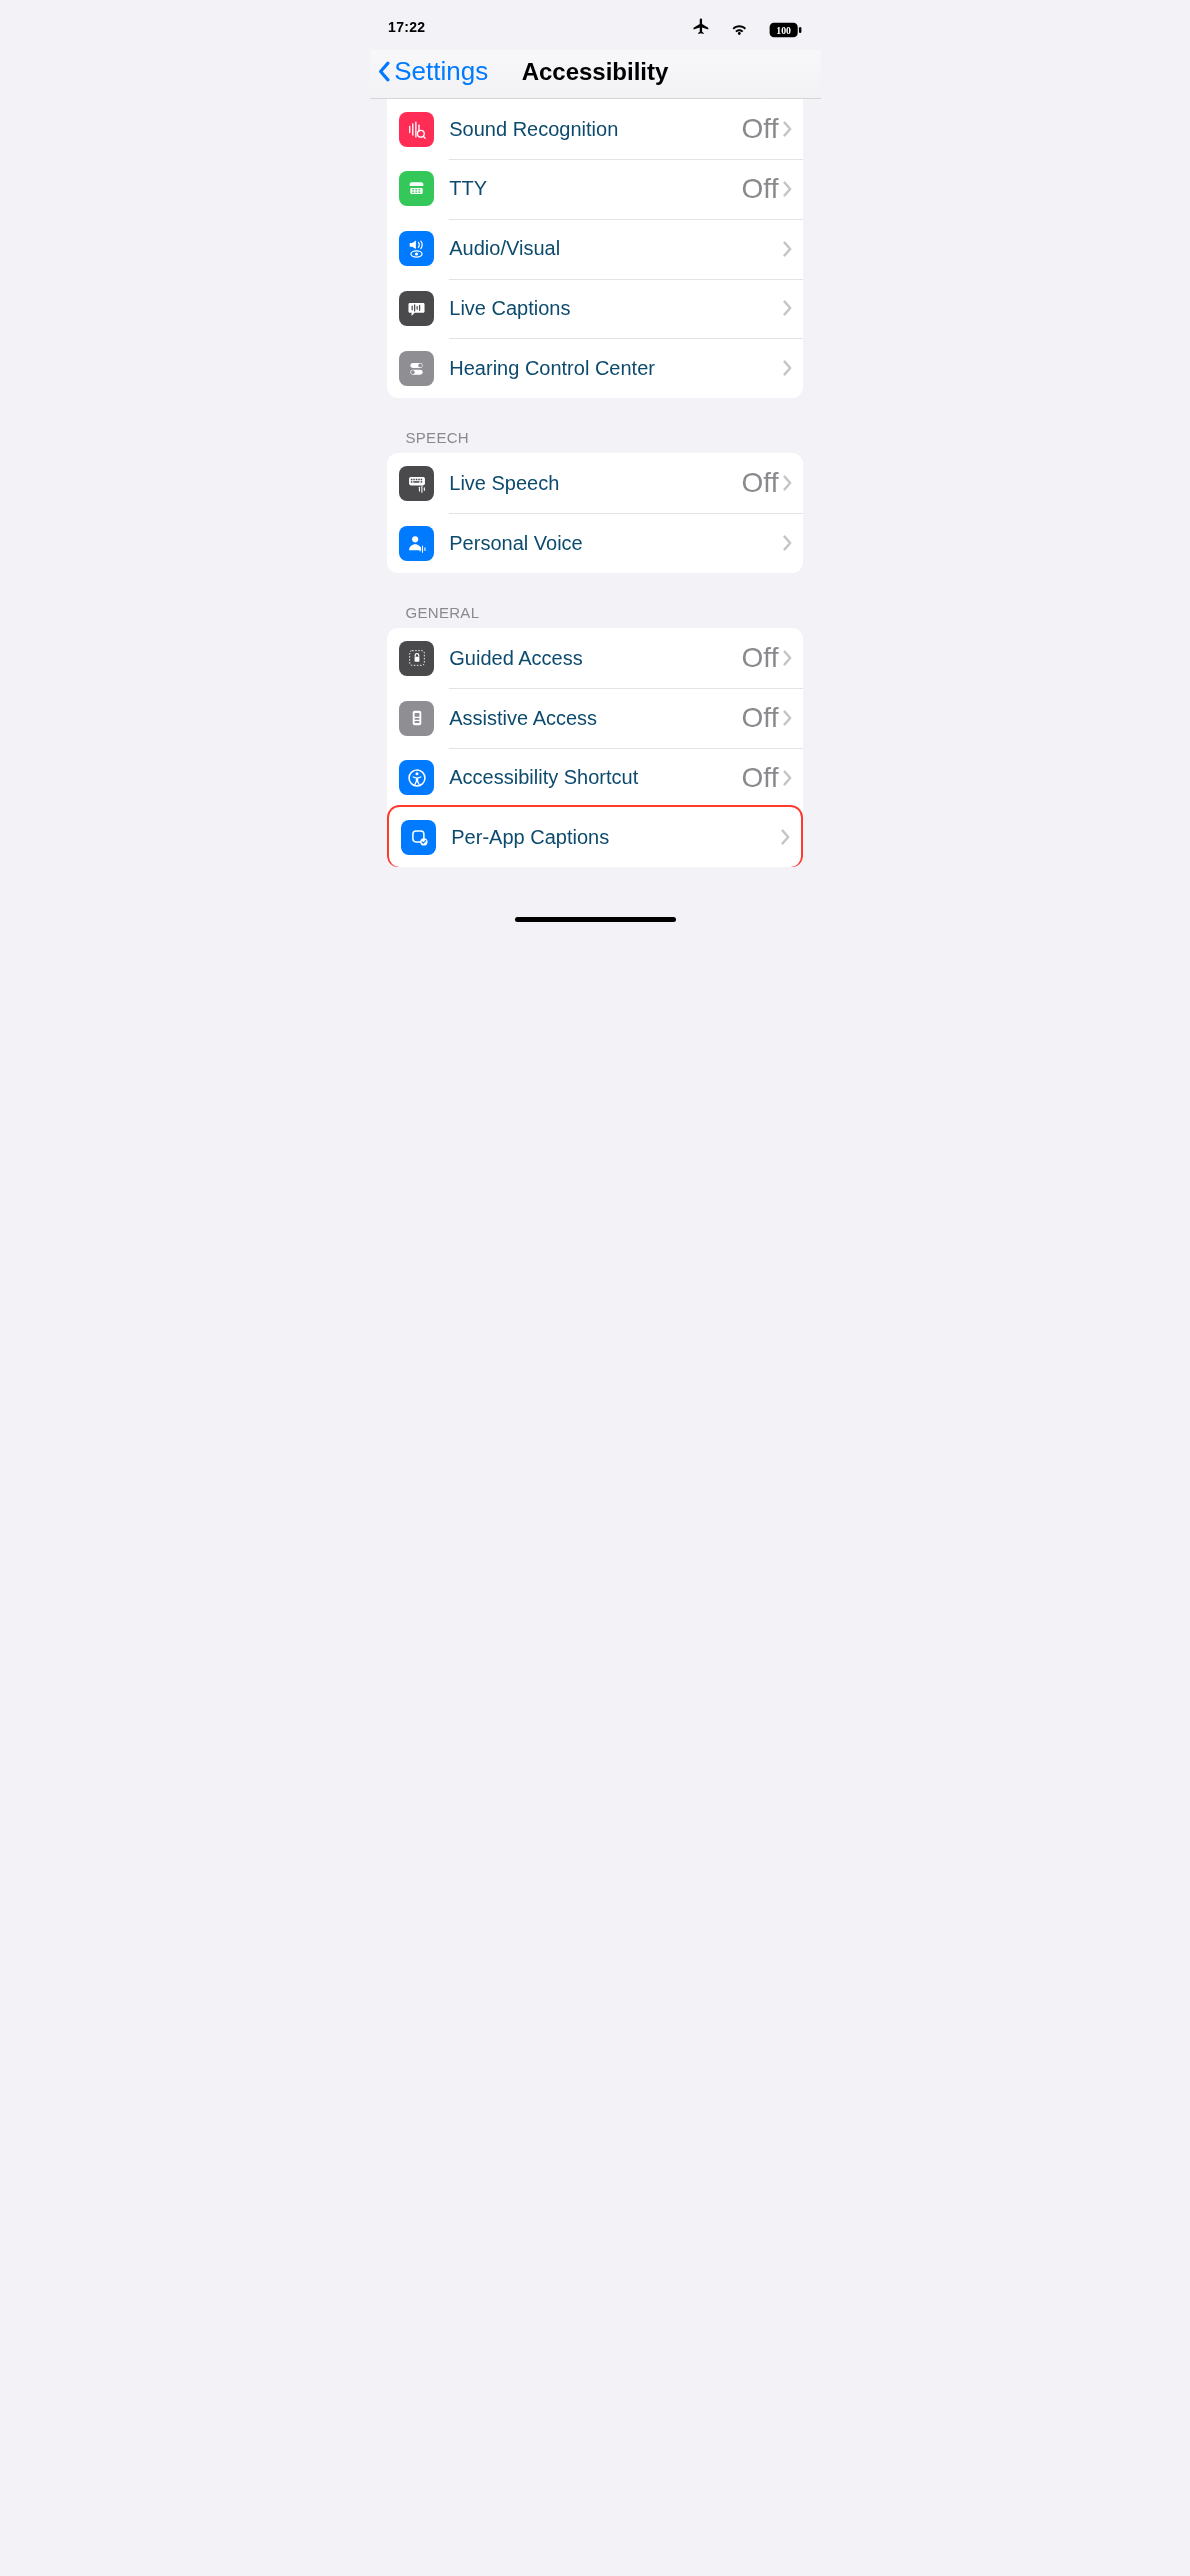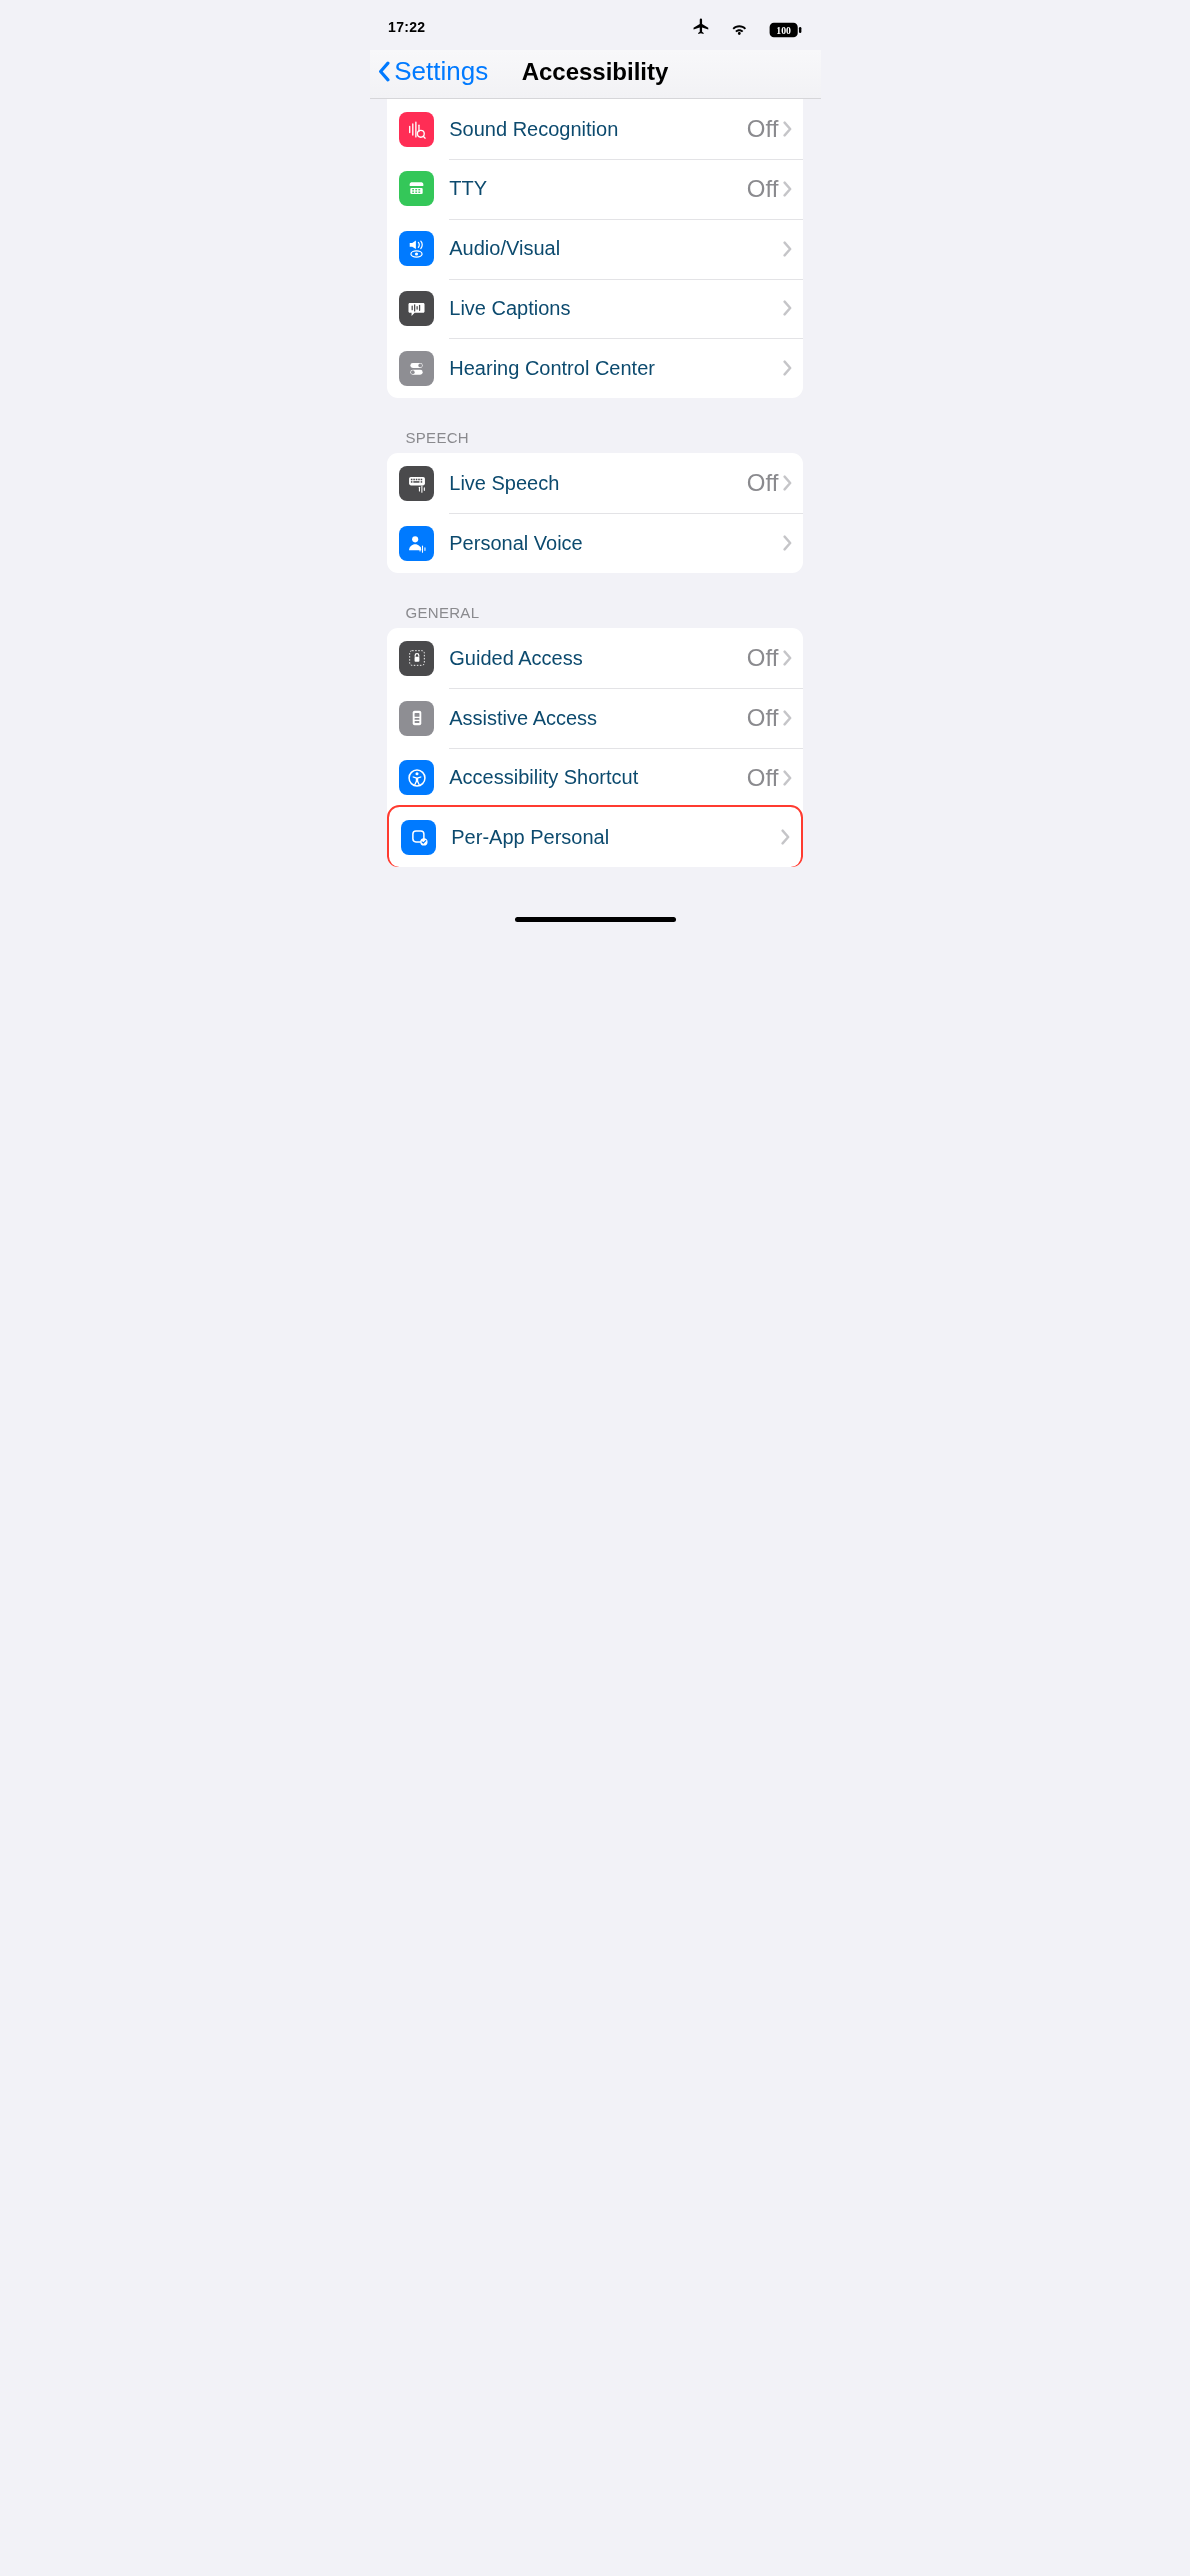--- a/index.html
+++ b/index.html
@@ -89,21 +89,21 @@
     align-items: center;
     justify-content: center;
     margin-right: 15px;
   }
   .row-label {
     font-size: 20px;
     flex: 1;
     color: #0c4a6e;
   }
   .row-value {
-    font-size: 24px;
+    font-size: 28px;
     color: #8a8a8e;
     margin-right: 3.7px;
   }
   .chevron {
     color: #c5c5c8;
     flex-shrink: 0;
   }
   .highlight-box {
     border: 2.5px solid #ff3b30;
     border-radius: 12.4px;
@@ -362,21 +362,21 @@
 
     <div class="highlight-box">
       <div class="row">
         <div class="icon-box bg-blue">
           <svg width="22" height="22" viewBox="0 0 36 36">
               <rect x="8" y="8" width="18" height="18" rx="5" fill="none" stroke="#fff" stroke-width="2.5"></rect>
               <circle cx="26" cy="26" r="6" fill="#fff"></circle>
               <path d="M23 26l2 2 4-4" fill="none" stroke="#007aff" stroke-width="2" stroke-linecap="round" stroke-linejoin="round"></path>
             </svg>
         </div>
-        <div class="row-label">Per-App Personal</div>
+        <div class="row-label">Per-App Captions</div>
         <svg class="chevron" width="10" height="16" viewBox="0 0 12 20">
             <path fill="none" stroke="#c5c5c8" stroke-width="3" stroke-linecap="round" stroke-linejoin="round" d="M3 2l7 8-7 8"></path>
           </svg>
       </div>
     </div>
 
   </div>
 </div>
 
 <div class="home-indicator"></div>

